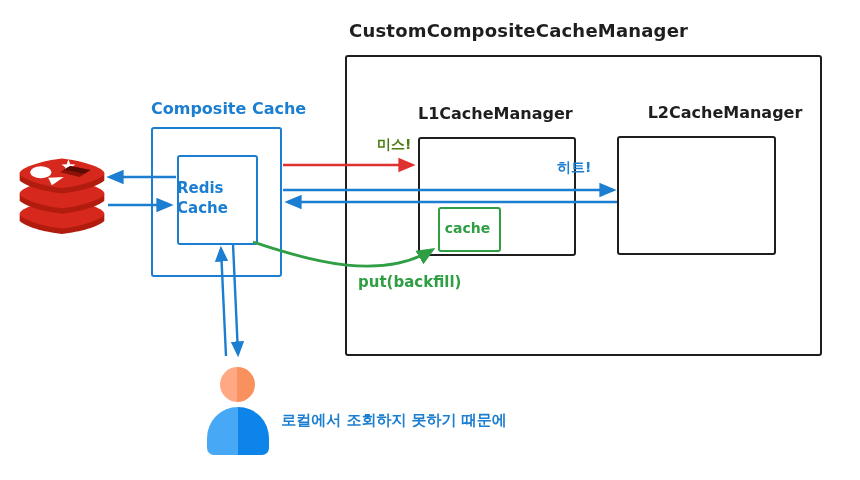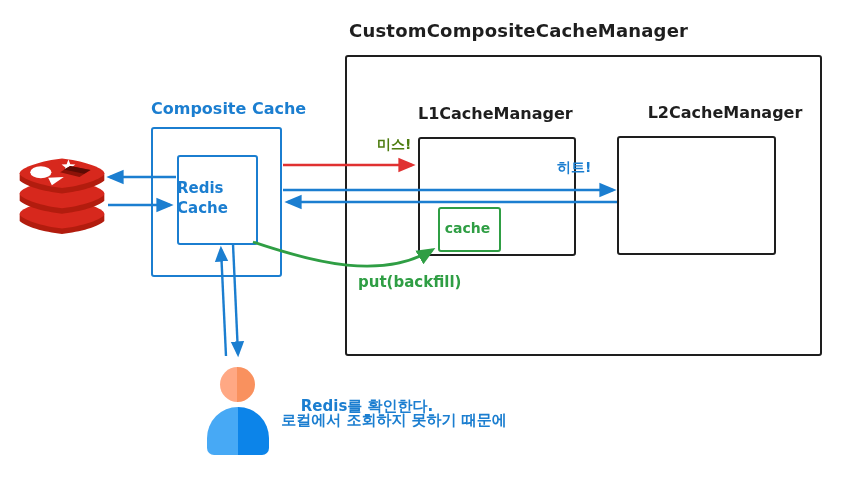--- a/index.html
+++ b/index.html
@@ -127,15 +127,14 @@
 
       <polygon points="59,10 81,14.5 69,22 48,17" fill="#8c1208"></polygon>
       <polygon points="59,10 81,14.5 74,18.5 52,13.8" fill="#5c0b04"></polygon>
     </g>
   </svg>
 
   <div id="person-head"></div>
   <div id="person-body"></div>
 
   <div class="lbl blue" id="note-line1">로컬에서 조회하지 못하기 때문에</div>
-  <div class="lbl blue" id="note-line2">Redis를 확인한다.</div>
 
 </div>
 
 </body></html>

